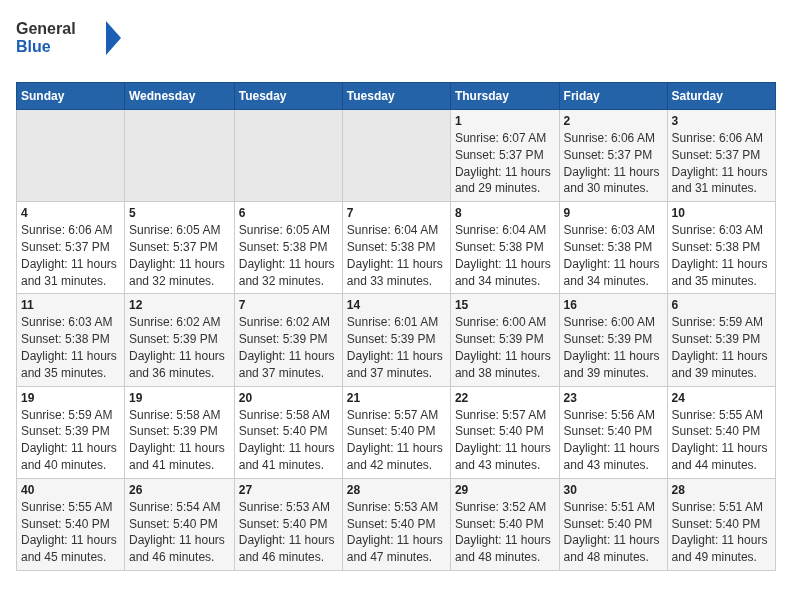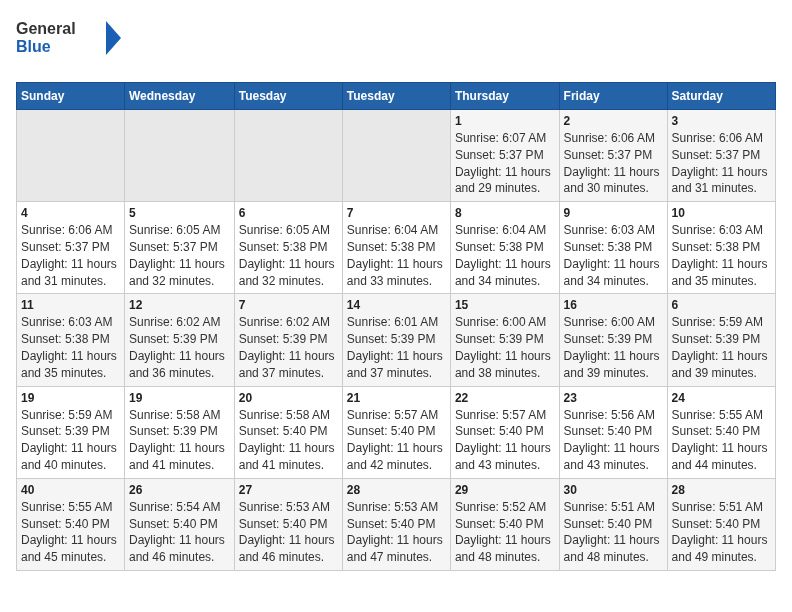--- a/index.html
+++ b/index.html
@@ -309,21 +309,21 @@
         </td>
         <td>
           <div class="day-number">28</div>
           <div class="day-detail" style="white-space: pre-line;">Sunrise: 5:53 AM
 Sunset: 5:40 PM
 Daylight: 11 hours
 and 47 minutes.</div>
         </td>
         <td>
           <div class="day-number">29</div>
-          <div class="day-detail" style="white-space: pre-line;">Sunrise: 5:52 AM
+          <div class="day-detail" style="white-space: pre-line;">Sunrise: 3:52 AM
 Sunset: 5:40 PM
 Daylight: 11 hours
 and 48 minutes.</div>
         </td>
         <td>
           <div class="day-number">30</div>
           <div class="day-detail" style="white-space: pre-line;">Sunrise: 5:51 AM
 Sunset: 5:40 PM
 Daylight: 11 hours
 and 48 minutes.</div>

